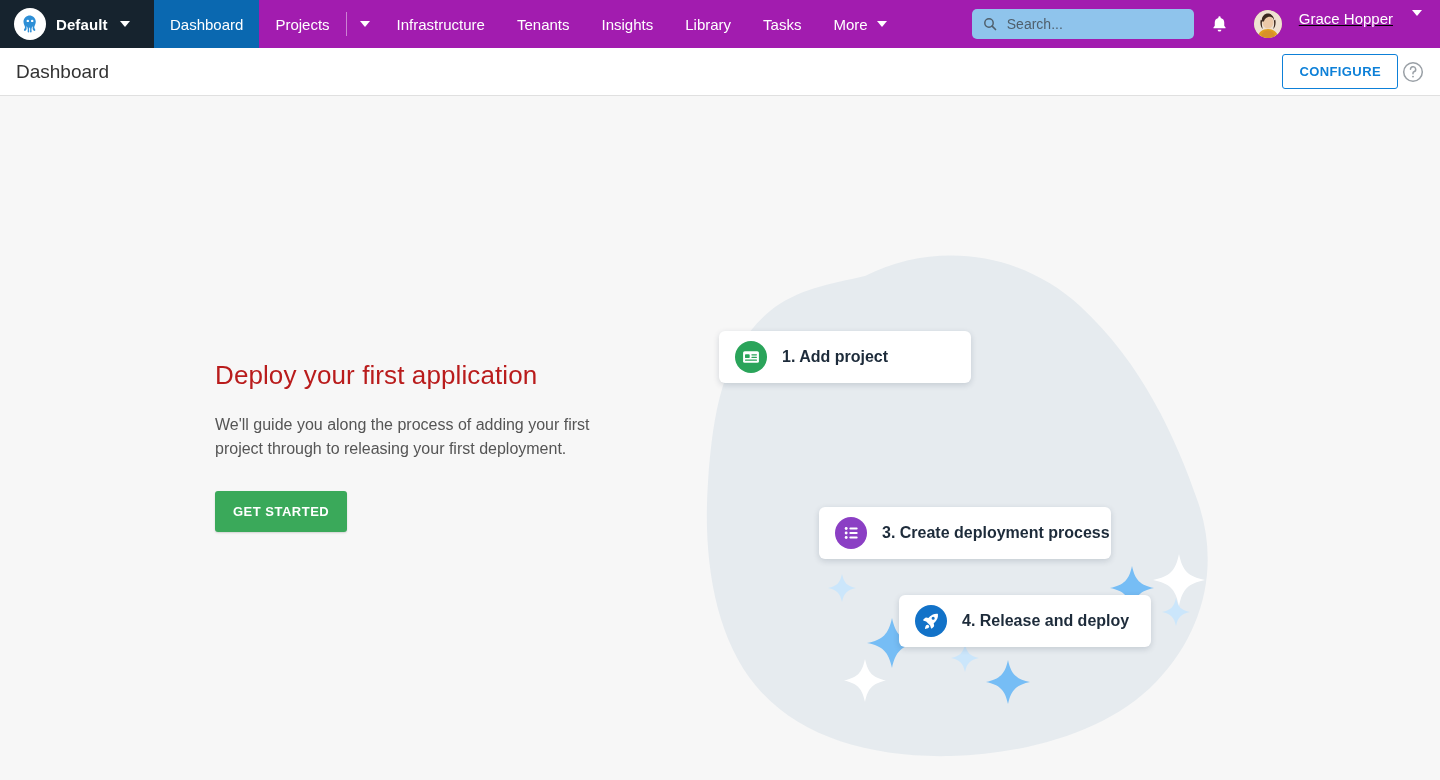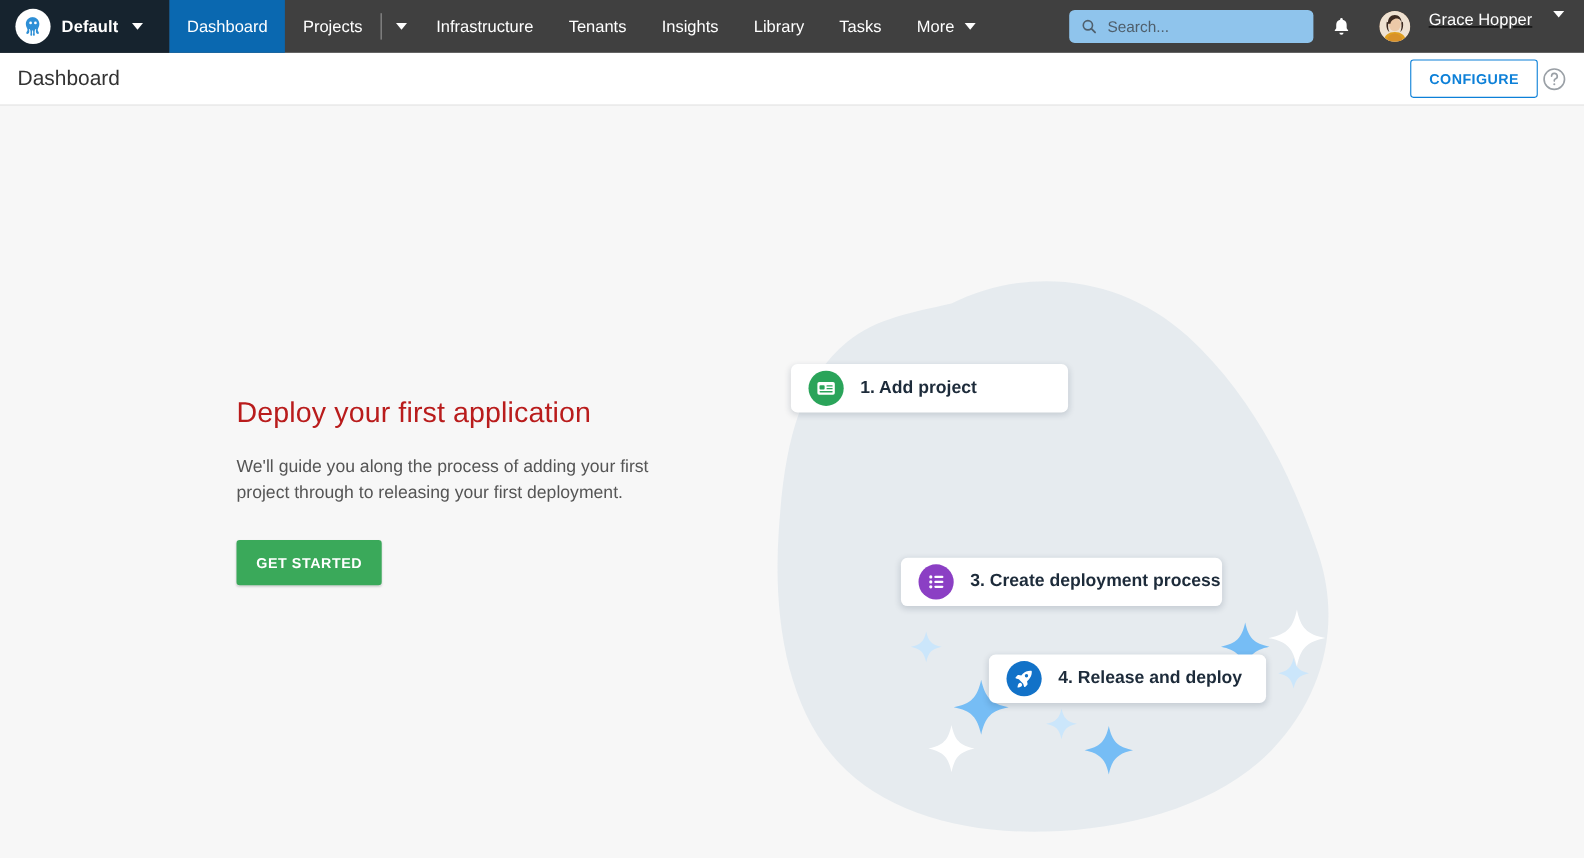--- a/index.html
+++ b/index.html
@@ -8,21 +8,21 @@
     font-family: "Liberation Sans", sans-serif;
     background: #f7f7f7;
     overflow: hidden;
   }
 
   
   .topnav {
     height: 48px;
     display: flex;
     align-items: stretch;
-    background: #404040;
+    background: #a21caf;
     position: relative;
     z-index: 20;
   }
   .space-chip {
     width: 154px;
     background: #16232e;
     display: flex;
     align-items: center;
     padding-left: 14px;
     gap: 10px;
@@ -208,21 +208,21 @@
 
   .card {
     position: absolute;
     background: #ffffff;
     border-radius: 6px;
     box-shadow: 0 2px 6px rgba(20,40,60,.16);
     display: flex;
     align-items: center;
     gap: 15px;
     padding: 0 14px 0 16px;
-    height: 44px;
+    height: 52px;
     cursor: pointer;
   }
   .card-label {
     font-size: 16px;
     color: #1d2b3a;
     font-weight: bold;
     white-space: nowrap;
   }
   .card-icon {
     width: 32px; height: 32px;

